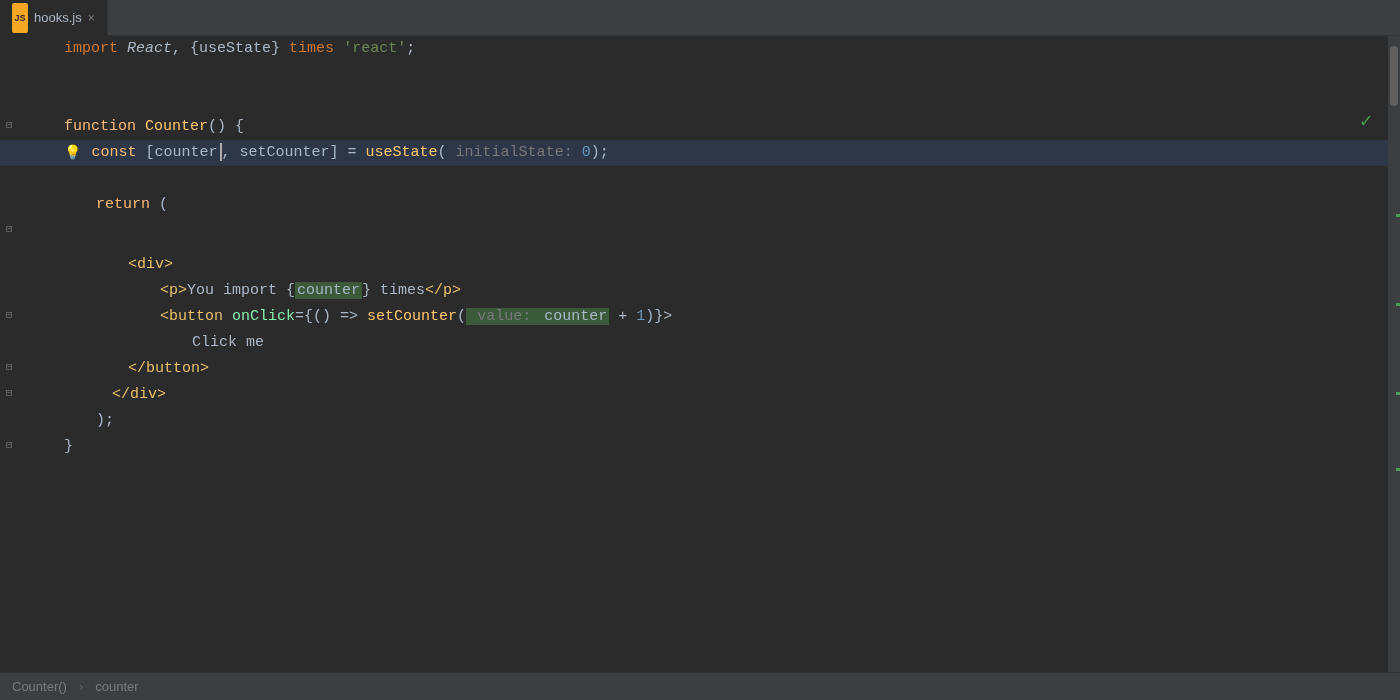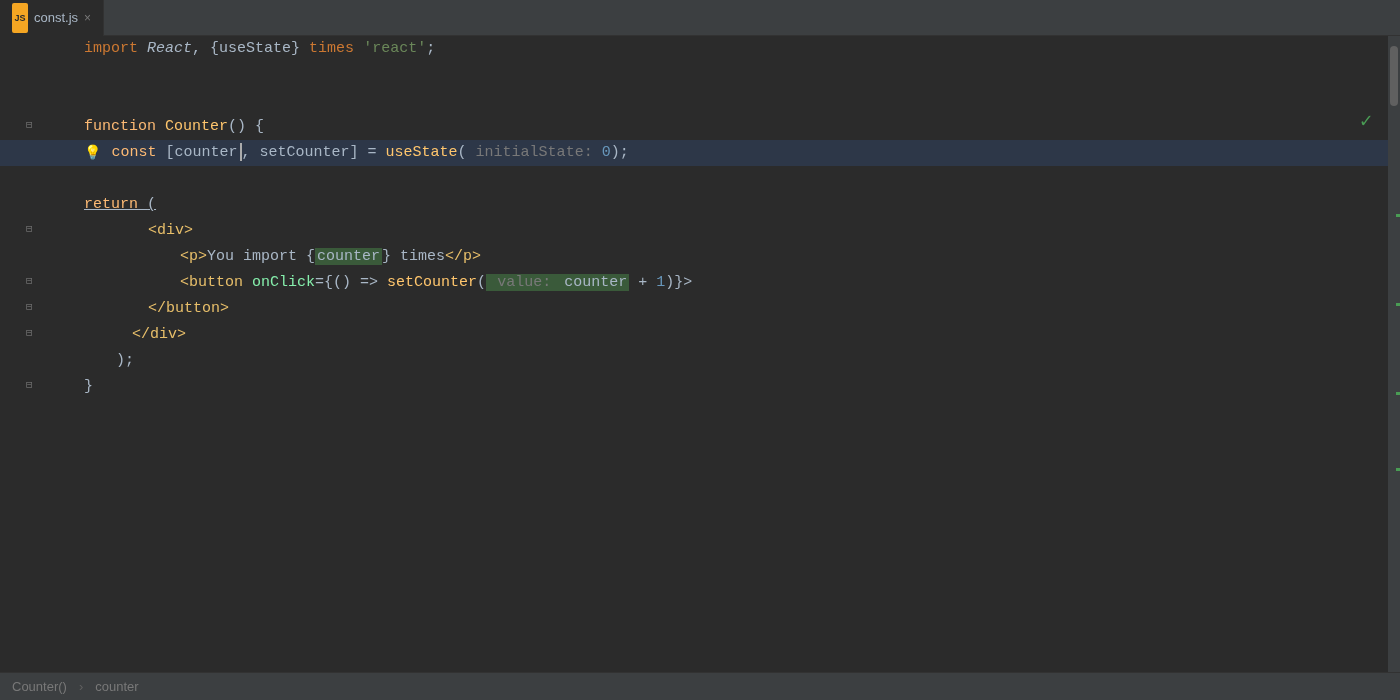--- a/index.html
+++ b/index.html
@@ -102,21 +102,20 @@
     .code-lines {
       display: flex;
       flex-direction: column;
     }
 
     .line {
       display: flex;
       align-items: stretch;
       min-height: 26px;
       position: relative;
-      padding-left: 20px;
     }
 
     .line-active {
       background: #2d3748;
     }
 
     .line-gutter {
       width: 60px;
       text-align: right;
       padding-right: 8px;
@@ -227,21 +226,21 @@
     }
   </style>
 </head>
 <body>
 
 <div class="editor-container">
 
   <div class="tab-bar">
     <div class="tab">
       <div class="tab-icon">JS</div>
-      <span class="tab-name">const.js</span>
+      <span class="tab-name">hooks.js</span>
       <span class="tab-close">×</span>
     </div>
   </div>
 
   <div class="editor-area">
 
     <div style="flex:1; display:flex; flex-direction:column; overflow:hidden; position:relative;">
 
       <div class="checkmark">✓</div>
 
@@ -284,49 +283,55 @@
         </div>
 
         <div class="line">
           <div class="line-gutter"></div>
           <div class="line-content">&nbsp;</div>
         </div>
 
         <div class="line">
           <div class="line-gutter"></div>
           <div class="line-content">
-            <span style="text-decoration:underline;"><span class="kw">return</span>&nbsp;<span class="punc">(</span></span>
-          </div>
-        </div>
-
-        <div class="line">
-          <div class="line-gutter">
-            <span class="fold-icon" style="font-size:11px; color:#6b6b6b; left:6px; position:absolute; top:4px;">⊟</span>
-          </div>
-          <div class="line-content">
-            <span style="margin-left:64px;"><span class="jsx-tag">&lt;div&gt;</span></span>
+            <span style="margin-left:32px;"><span class="kw">return</span>&nbsp;<span class="punc">(</span></span>
+          </div>
+        </div>
+
+        <div class="line">
+          <div class="line-gutter">
+            <span class="fold-icon" style="font-size:11px; color:#6b6b6b; left:6px; position:absolute; top:4px;">⊟</span>
+          </div>
+          <div class="line-content">
+            <span style="margin-left:64px;margin-top:34px;"><span class="jsx-tag">&lt;div&gt;</span></span>
           </div>
         </div>
 
         <div class="line">
           <div class="line-gutter"></div>
           <div class="line-content">
             <span style="margin-left:96px;"><span class="jsx-tag">&lt;p&gt;</span><span class="var">You import {</span><span class="counter-highlight">counter</span><span class="var">}&nbsp;times</span><span class="jsx-tag">&lt;/p&gt;</span></span>
           </div>
         </div>
 
         <div class="line">
           <div class="line-gutter">
             <span class="fold-icon" style="font-size:11px; color:#6b6b6b; left:6px; position:absolute; top:4px;">⊟</span>
           </div>
           <div class="line-content">
             <span style="margin-left:96px;"><span class="jsx-tag">&lt;button</span>&nbsp;<span class="jsx-attr">onClick</span><span class="punc">={</span><span class="punc">()&nbsp;=&gt;</span>&nbsp;<span class="hook-name">setCounter</span><span class="punc">(</span><span class="value-highlight">&nbsp;value:&nbsp;</span><span class="counter-highlight">counter</span>&nbsp;<span class="operator">+</span>&nbsp;<span class="number">1</span><span class="punc">)}&gt;</span></span>
           </div>
         </div>
 
+        <div class="line">
+          <div class="line-gutter"></div>
+          <div class="line-content">
+            <span style="margin-left:128px;"><span class="var">Click&nbsp;me</span></span>
+          </div>
+        </div>
 
         <div class="line">
           <div class="line-gutter">
             <span class="fold-icon" style="font-size:11px; color:#6b6b6b; left:6px; position:absolute; top:4px;">⊟</span>
           </div>
           <div class="line-content">
             <span style="margin-left:64px;"><span class="jsx-tag">&lt;/button&gt;</span></span>
           </div>
         </div>
 

